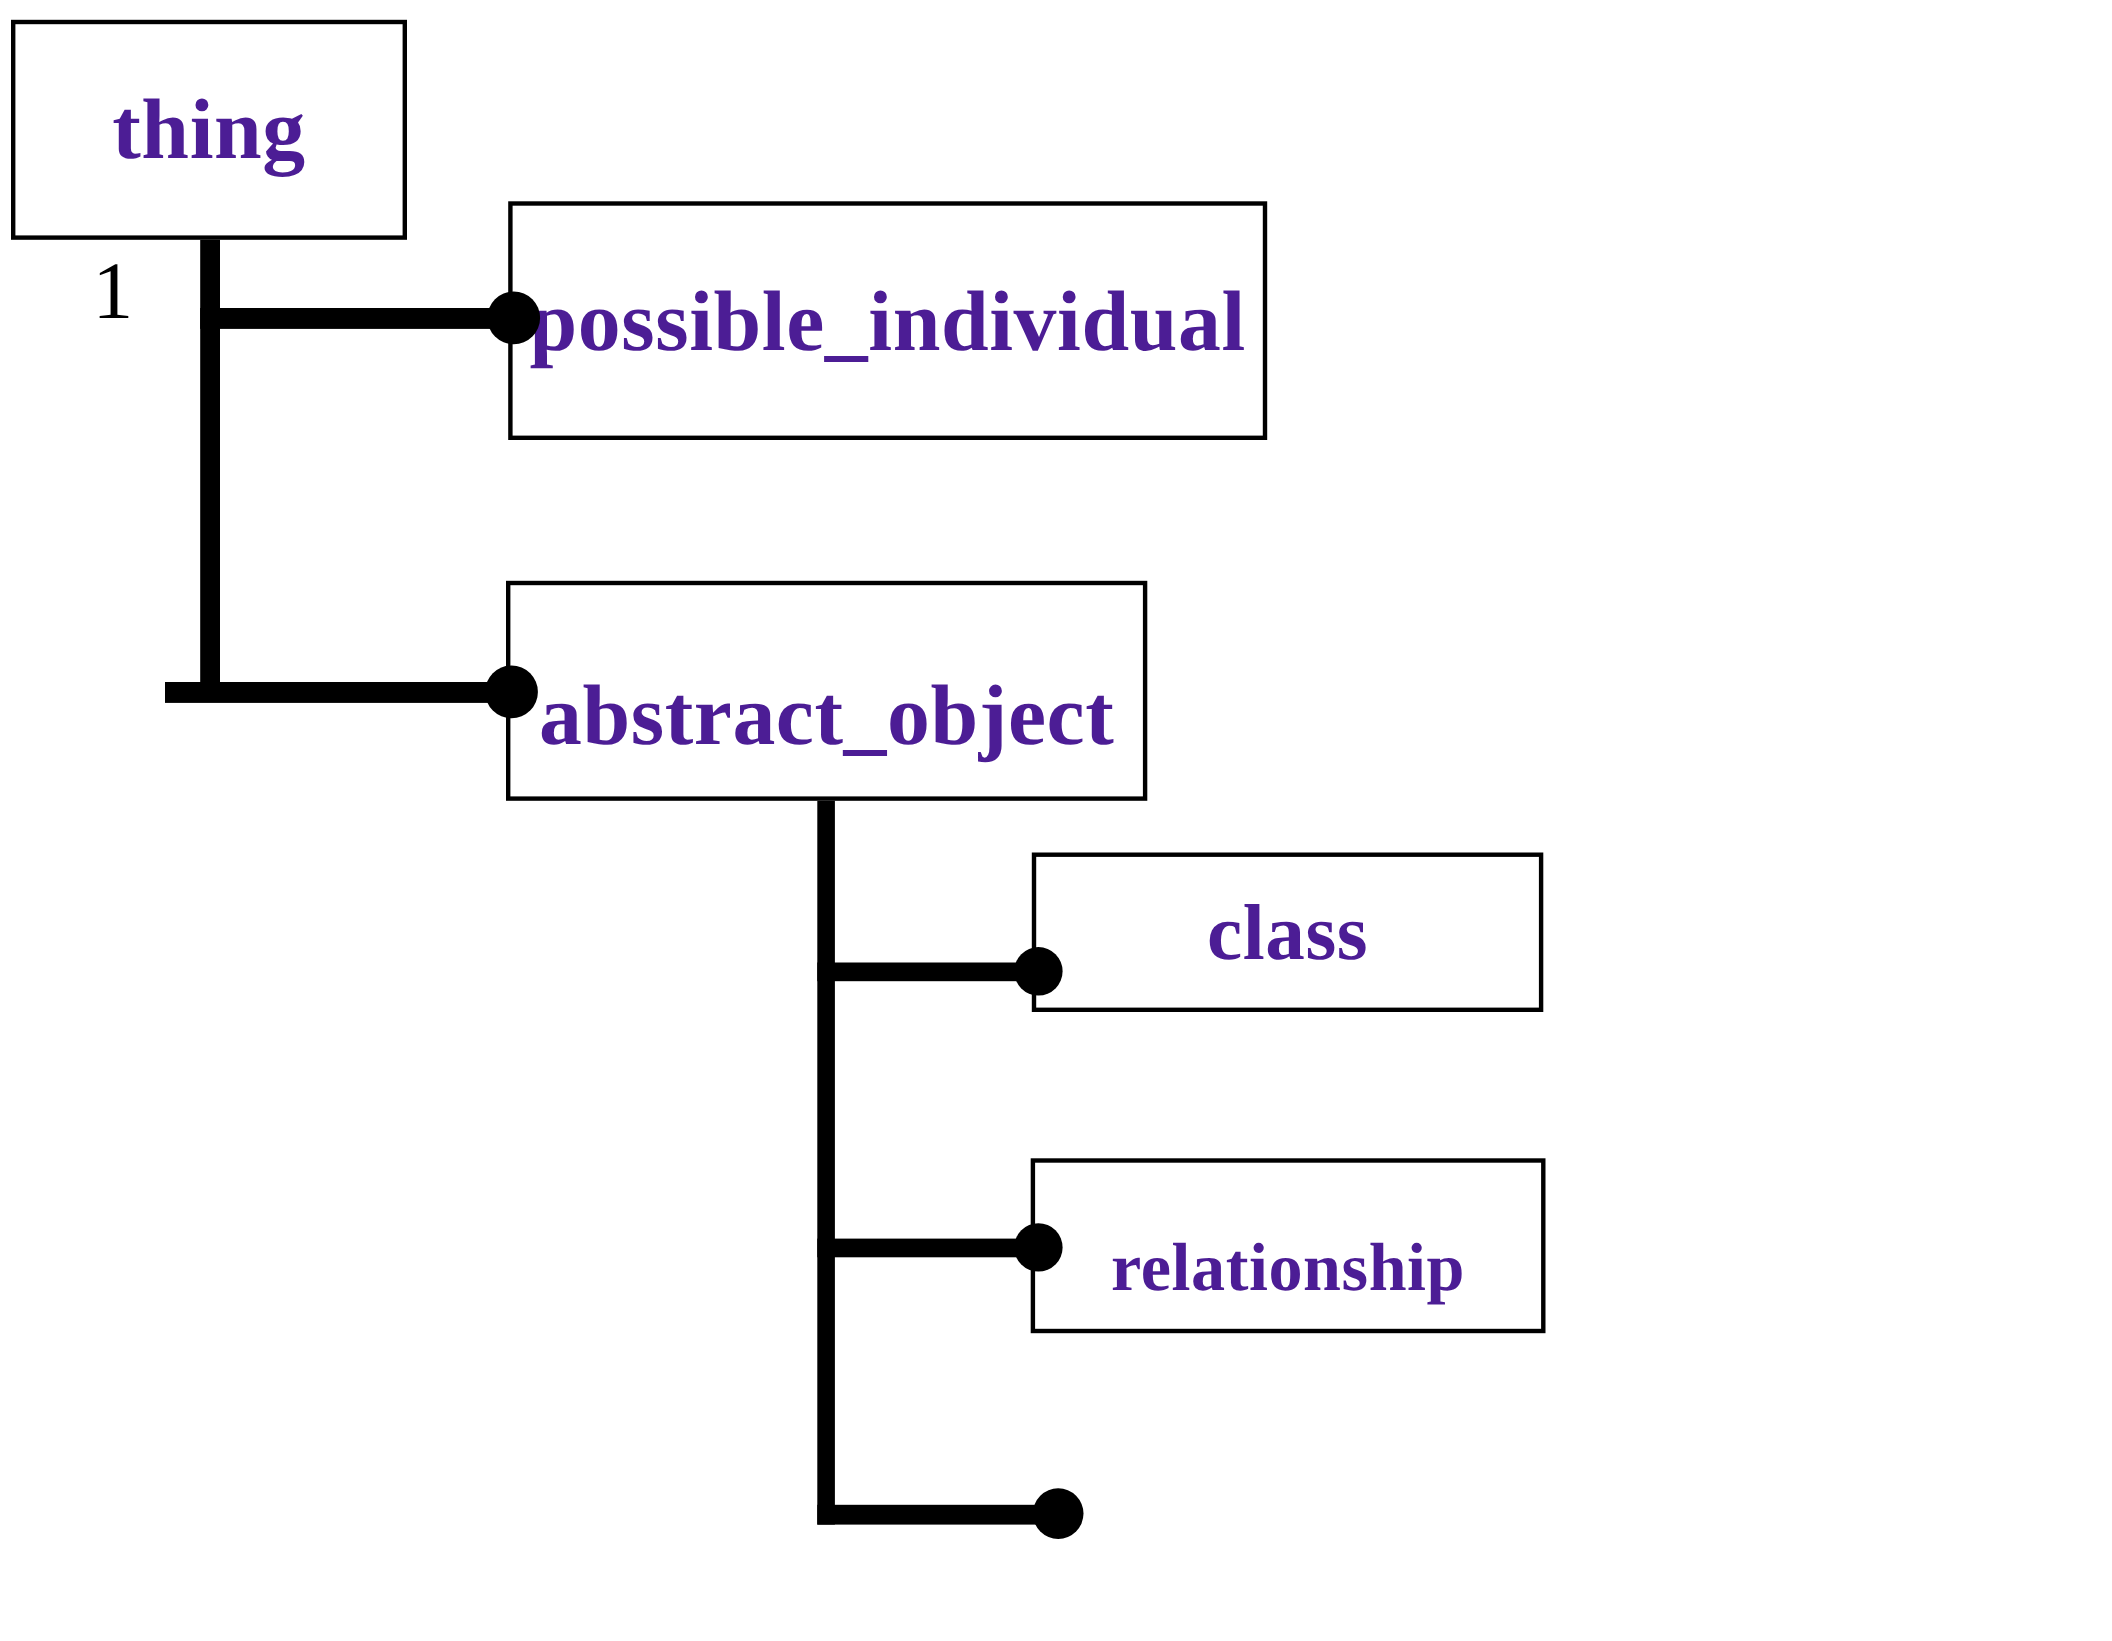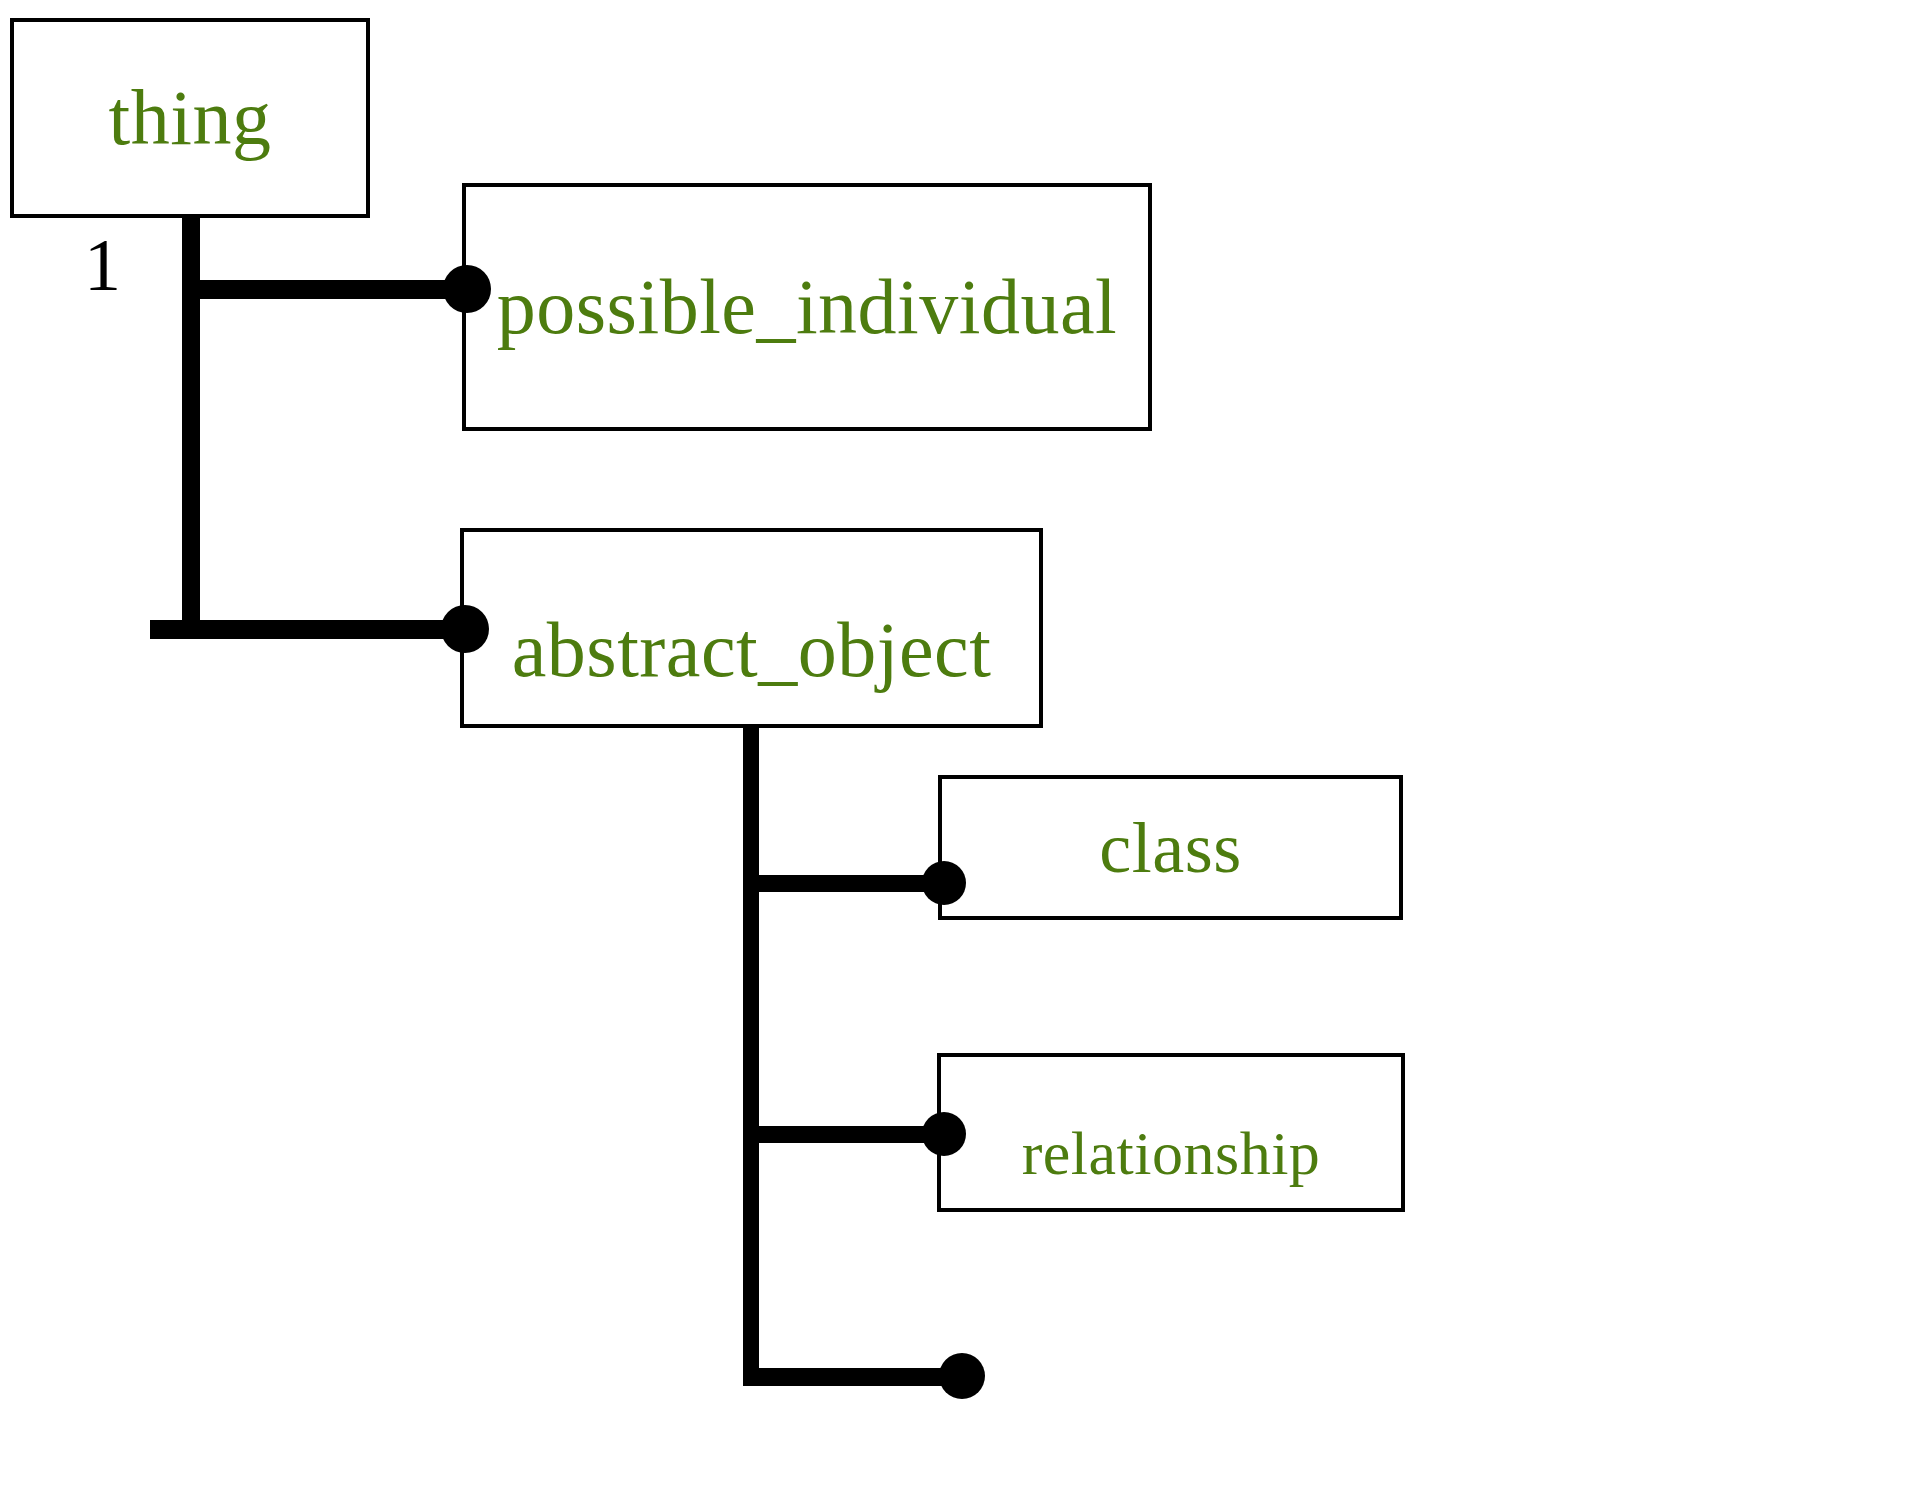--- a/index.html
+++ b/index.html
@@ -22,23 +22,23 @@
     position: absolute;
     box-sizing: border-box;
     background: #ffffff;
     border: 4px solid #000000;
     display: flex;
     align-items: center;
     justify-content: center;
     z-index: 3;
   }
   .node-label {
-    color: #4d7c0f;
+    color: #4c1d95;
     font-family: "Liberation Serif", "DejaVu Serif", serif;
-    font-weight: 400;
+    font-weight: 700;
     line-height: 1;
     white-space: nowrap;
     letter-spacing: 0.5px;
   }
   
   .conn-v {
     position: absolute;
     background: #000000;
     z-index: 2;
   }
@@ -83,21 +83,21 @@
   <div class="conn-h" style="left:743px; top:1126px; width:210px; height:17px;"></div>
   <div class="conn-dot" style="left:922px; top:1112px; width:44px; height:44px;"></div>
 
   <div class="conn-h" style="left:743px; top:1368px; width:228px; height:18px;"></div>
   <div class="conn-dot" style="left:939px; top:1353px; width:46px; height:46px;"></div>
 
   <div class="node-box" style="left:10px; top:18px; width:360px; height:200px;">
     <span class="node-label" style="font-size:78px;">thing</span>
   </div>
 
-  <div class="node-box" style="left:462px; top:183px; width:690px; height:248px;">
+  <div class="node-box" style="left:462px; top:183px; width:690px; height:217px;">
     <span class="node-label" style="font-size:78px;">possible_individual</span>
   </div>
 
   <div class="node-box" style="left:460px; top:528px; width:583px; height:200px;">
     <span class="node-label" style="font-size:78px;margin-top:44px;">abstract_object</span>
   </div>
 
   <div class="node-box" style="left:938px; top:775px; width:465px; height:145px;">
     <span class="node-label" style="font-size:72px;">class</span>
   </div>

